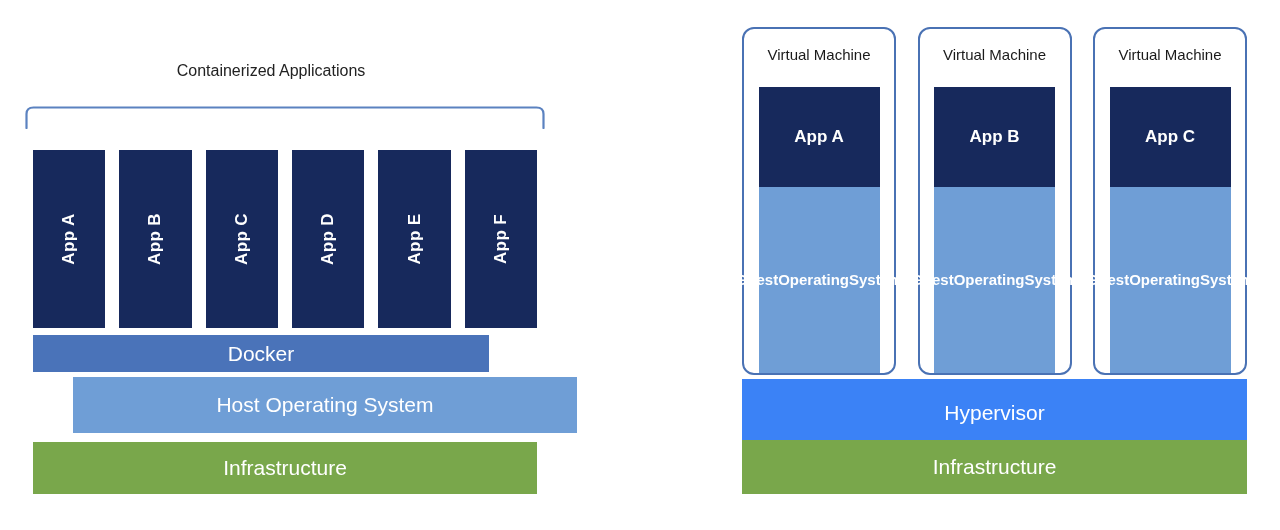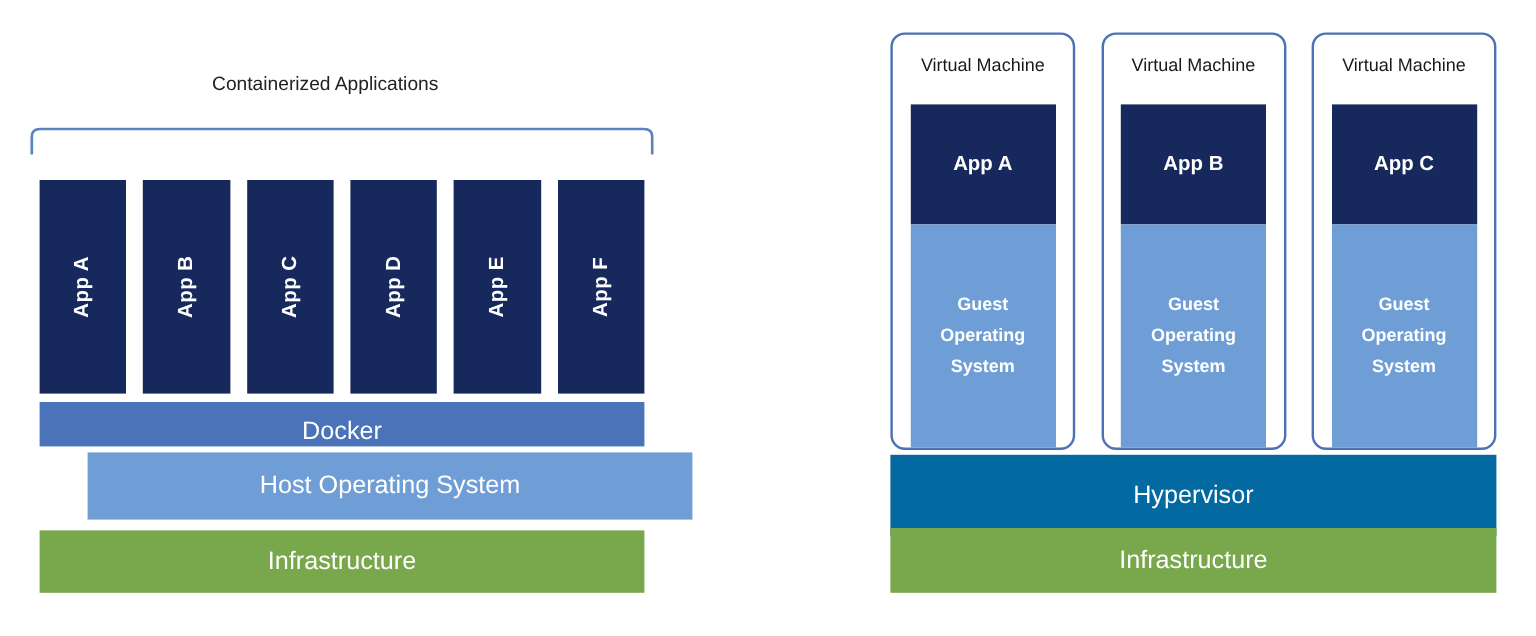--- a/index.html
+++ b/index.html
@@ -30,21 +30,21 @@
   .app-bar .vlabel {
     transform: rotate(-90deg);
     color: #ffffff; font-weight: bold; font-size: 17px;
     white-space: nowrap; letter-spacing: 0.4px;
   }
 
   .layer {
     position: absolute; display: flex; align-items: center; justify-content: center;
     color: #ffffff; font-size: 21px;
   }
-  .layer-docker   { left: 33px; top: 335px; width: 504px; height: 37px; background: #4a73b9; align-items: flex-end; }
+  .layer-docker   { left: 33px; top: 335px; width: 456px; height: 37px; background: #4a73b9; }
   .layer-hostos   { left: 33px; top: 377px; width: 504px; height: 56px; background: #6f9ed6; margin-left: 40px; }
   .layer-infra-l  { left: 33px; top: 442px; width: 504px; height: 52px; background: #79a74b; }
 
   
   .vm-row {
     position: absolute; left: 742px; top: 27px; width: 505px; height: 348px;
     display: flex; justify-content: space-between;
   }
   .vm-box {
     width: 154px; height: 348px;
@@ -56,24 +56,24 @@
     margin-top: 17px; font-size: 15px; color: #1a1a1a; white-space: nowrap;
   }
   .vm-app {
     margin-top: 24px; width: 121px; height: 101px; background: #17295c;
     color: #ffffff; font-weight: bold; font-size: 17px;
     display: flex; align-items: center; justify-content: center;
   }
   .vm-os {
     width: 121px; height: 188px; background: #6f9ed6;
     color: #ffffff; font-size: 15px; font-weight: bold; line-height: 26px;
-    display: flex; flex-direction: column; align-items: center; justify-content: center;
+    display: flex; flex-direction: row; align-items: center; justify-content: center;
     text-align: center;
   }
-  .layer-hyperv  { left: 742px; top: 379px; width: 505px; height: 68px; background: #0369a1; }
+  .layer-hyperv  { left: 742px; top: 379px; width: 505px; height: 68px; background: #3b82f6; }
   .layer-infra-r { left: 742px; top: 440px; width: 505px; height: 54px; background: #79a74b; }
 </style>
 </head>
 <body>
 
 <div class="canvas">
 
   <div class="left-title">Containerized Applications</div>
 
   <svg class="bracket" viewBox="0 0 520 24" width="520" height="24">

